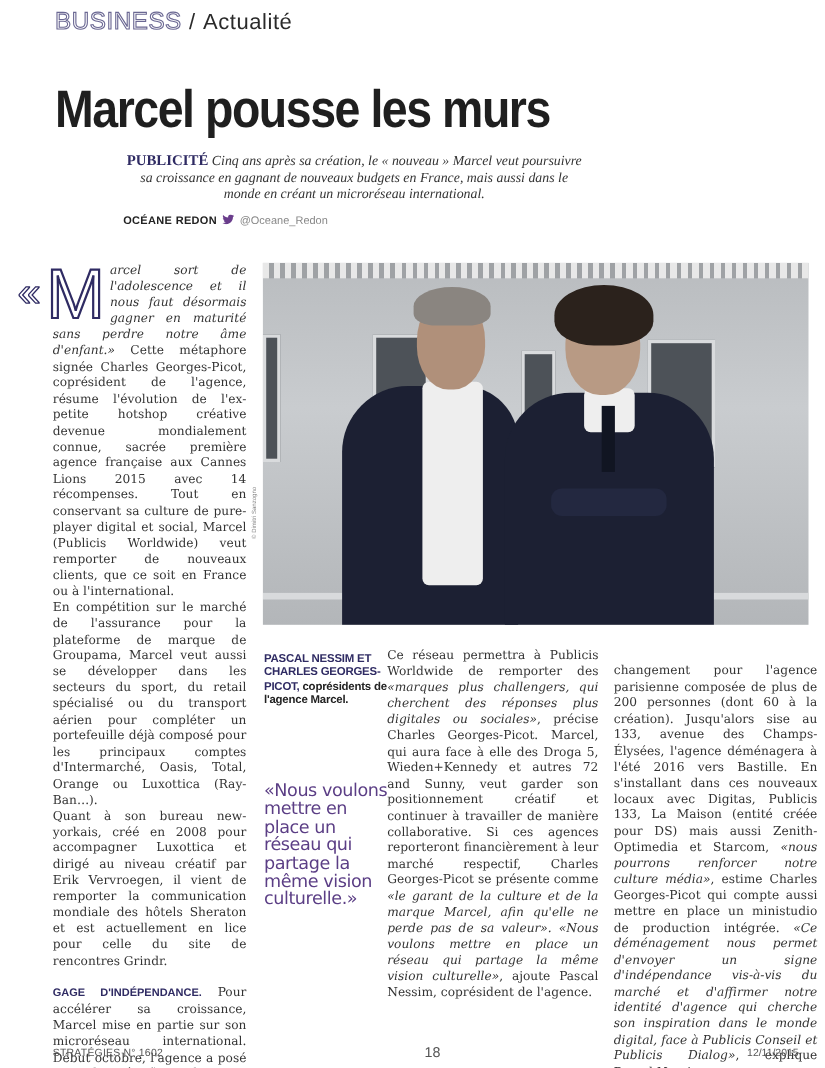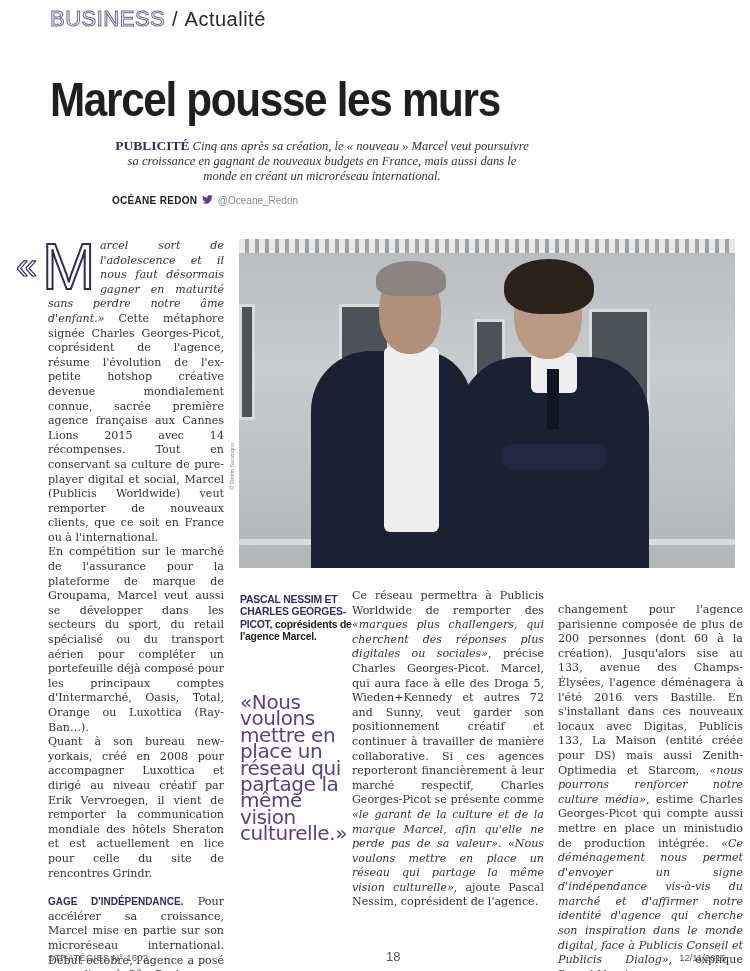--- a/index.html
+++ b/index.html
@@ -32,21 +32,21 @@
     .person { position: absolute; }
     .head { position: absolute; border-radius: 48% 48% 46% 46%; background: #b0907a; }
     .hair { position: absolute; border-radius: 50% 50% 30% 30%; }
     .suit { position: absolute; background: #1c2033; border-radius: 40px 40px 0 0; }
     .shirt { position: absolute; background: #eeeeee; }
     .tie { position: absolute; background: #111522; }
     .credit { position: absolute; left: 229px; top: 490px; font-family: "Liberation Sans", sans-serif; font-size: 5.5px; color: #888; transform: rotate(-90deg); transform-origin: left top; white-space: nowrap; }
     .caption { position: absolute; left: 240px; top: 574px; width: 115px; font-family: "Liberation Sans", sans-serif; font-size: 10.4px; line-height: 12.3px; color: #222; letter-spacing: -0.2px; margin-top: 20px; }
     .caption .names { font-weight: bold; color: #2f2b63; }
     .caption .role { font-weight: bold; color: #222; }
-    .pullquote { position: absolute; left: 240px; top: 694px; width: 120px; font-family: "DejaVu Sans", sans-serif; font-size: 20px; line-height: 16.4px; color: #5b3e85; letter-spacing: -0.4px; }
+    .pullquote { position: absolute; left: 240px; top: 711px; width: 120px; font-family: "DejaVu Sans", sans-serif; font-size: 16px; line-height: 16.4px; color: #5b3e85; letter-spacing: -0.4px; }
     .footer { position: absolute; top: 952px; font-family: "Liberation Sans", sans-serif; font-size: 9.5px; color: #555; }
     .footer.left { left: 48px; letter-spacing: 0.2px; }
     .footer.center { left: 386px; font-size: 13px; top: 949px; }
     .footer.right { right: 24px; }
     .end-mark { color: #2f2b63; font-size: 9px; }
   </style>
 </head>
 <body>
 
 <div class="rubric">

